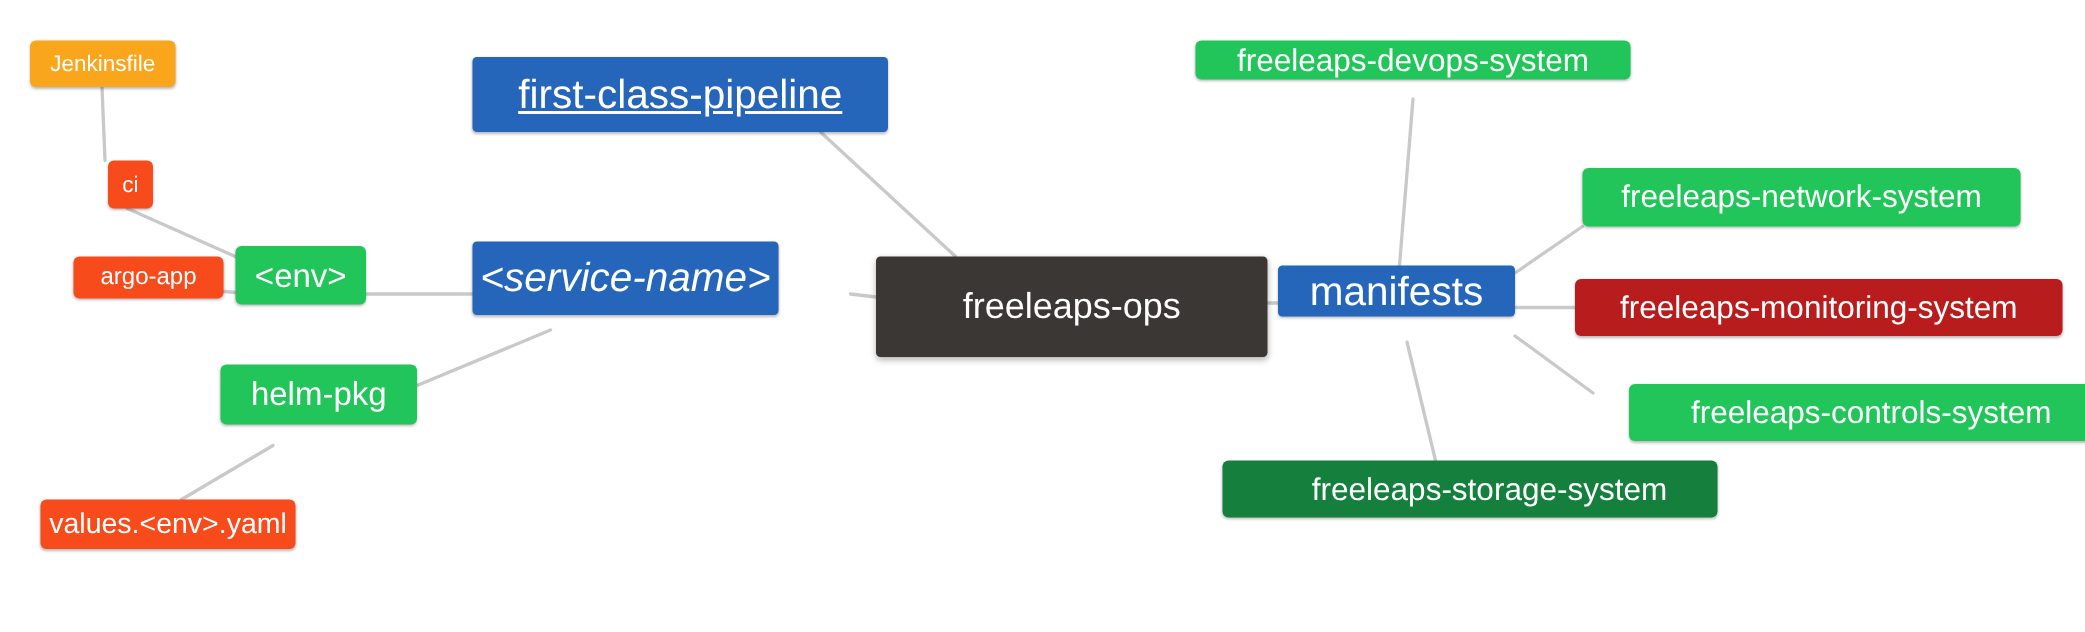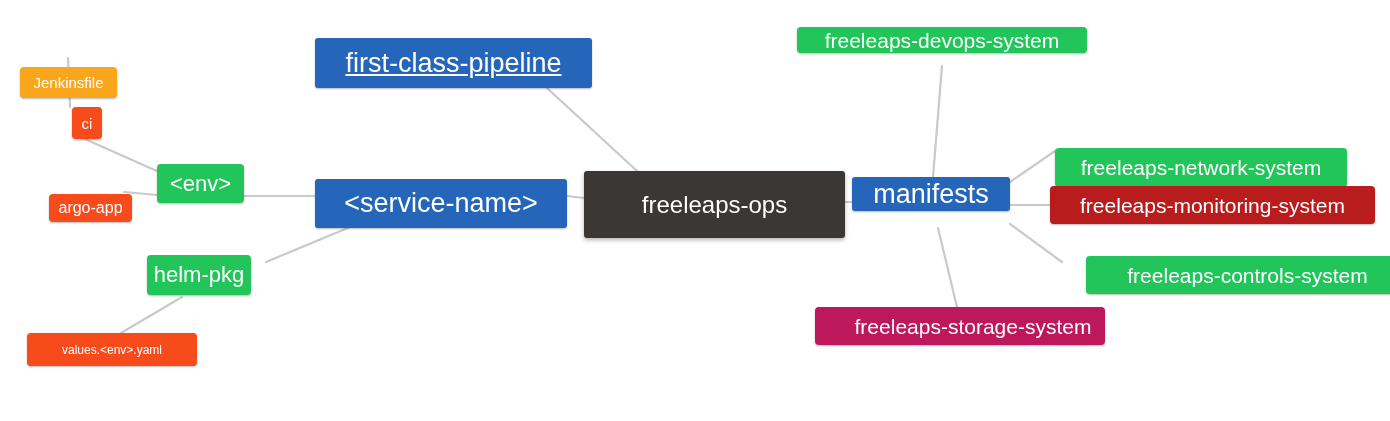--- a/index.html
+++ b/index.html
@@ -40,21 +40,21 @@
     text-align: center;
     padding: 0 10px;
   }
   .node.root {
     background: #3b3734;
     border-radius: 3px;
     box-shadow: 0 2px 4px rgba(0,0,0,0.30);
   }
   .node.blue   { background: #2565ba; border-radius: 3px; }
   .node.green  { background: #22c55a; }
-  .node.orange { background: #faa61c; margin-top: 40px; }
+  .node.orange { background: #faa61c; }
   .node.red    { background: #f74b1c; margin-left: 17px; }
 </style>
 </head>
 <body>
 
 <div id="canvas">
   <svg id="edges" width="1390" height="421" viewBox="0 0 1390 421">
       <line x1="547" y1="88" x2="637" y2="171" stroke="#c9c9c9" stroke-width="2.2" stroke-linecap="round"></line>
       <line x1="567" y1="196" x2="584" y2="198" stroke="#c9c9c9" stroke-width="2.2" stroke-linecap="round"></line>
       <line x1="845" y1="202" x2="852" y2="202" stroke="#c9c9c9" stroke-width="2.2" stroke-linecap="round"></line>
@@ -66,27 +66,27 @@
       <line x1="121" y1="333" x2="182" y2="297" stroke="#c9c9c9" stroke-width="2.2" stroke-linecap="round"></line>
       <line x1="942" y1="66" x2="933" y2="177" stroke="#c9c9c9" stroke-width="2.2" stroke-linecap="round"></line>
       <line x1="1010" y1="182" x2="1055" y2="151" stroke="#c9c9c9" stroke-width="2.2" stroke-linecap="round"></line>
       <line x1="1010" y1="205" x2="1050" y2="205" stroke="#c9c9c9" stroke-width="2.2" stroke-linecap="round"></line>
       <line x1="1010" y1="224" x2="1062" y2="262" stroke="#c9c9c9" stroke-width="2.2" stroke-linecap="round"></line>
       <line x1="938" y1="228" x2="957" y2="307" stroke="#c9c9c9" stroke-width="2.2" stroke-linecap="round"></line>
     </svg>
   <div id="node-layer">
       <div class="node root" style="left: 584px; top: 171px; width: 261px; height: 67px; font-size: 24px; background: rgb(59, 55, 52);">freeleaps-ops</div>
       <div class="node blue" style="left: 315px; top: 38px; width: 277px; height: 50px; font-size: 27px; background: rgb(37, 101, 186); text-decoration: underline;">first-class-pipeline</div>
-      <div class="node blue" style="left: 315px; top: 179px; width: 252px; height: 49px; font-size: 27px; background: rgb(37, 101, 186);">&lt;service-name&gt;</div>
+      <div class="node blue" style="left: 315px; top: 161px; width: 204px; height: 49px; font-size: 27px; background: rgb(37, 101, 186); font-style: italic;">&lt;service-name&gt;</div>
       <div class="node blue" style="left: 852px; top: 177px; width: 158px; height: 34px; font-size: 27px; background: rgb(37, 101, 186);">manifests</div>
       <div class="node green" style="left: 157px; top: 164px; width: 87px; height: 39px; font-size: 22px; background: rgb(34, 197, 90);">&lt;env&gt;</div>
-      <div class="node green" style="left: 147px; top: 255px; width: 104px; height: 40px; font-size: 22px; background: rgb(34, 197, 90);">helm-pkg</div>
+      <div class="node green" style="left: 147px; top: 243px; width: 131px; height: 40px; font-size: 22px; background: rgb(34, 197, 90);">helm-pkg</div>
       <div class="node red" style="left: 55px; top: 107px; width: 30px; height: 32px; font-size: 15px; background: rgb(247, 75, 28);">ci</div>
       <div class="node orange" style="left: 20px; top: 27px; width: 97px; height: 31px; font-size: 15px; background: rgb(250, 166, 28);">Jenkinsfile</div>
-      <div class="node red" style="left: 32px; top: 194px; width: 83px; height: 28px; font-size: 16px; background: rgb(247, 75, 28);">argo-app</div>
-      <div class="node red" style="left: 10px; top: 333px; width: 170px; height: 33px; font-size: 12px; background: rgb(247, 75, 28);">values.&lt;env&gt;.yaml</div>
+      <div class="node red" style="left: 32px; top: 171px; width: 100px; height: 28px; font-size: 16px; background: rgb(247, 75, 28);">argo-app</div>
+      <div class="node red" style="left: 10px; top: 333px; width: 170px; height: 33px; font-size: 19px; background: rgb(247, 75, 28);">values.&lt;env&gt;.yaml</div>
       <div class="node green" style="left: 797px; top: 27px; width: 290px; height: 26px; font-size: 21px; background: rgb(34, 197, 90);">freeleaps-devops-system</div>
-      <div class="node green" style="left: 1055px; top: 112px; width: 292px; height: 39px; font-size: 21px; background: rgb(34, 197, 90); margin-top: 36px;">freeleaps-network-system</div>
+      <div class="node green" style="left: 1055px; top: 112px; width: 292px; height: 39px; font-size: 21px; background: rgb(34, 197, 90);">freeleaps-network-system</div>
       <div class="node green" style="left: 1050px; top: 186px; width: 325px; height: 38px; font-size: 21px; background: #b91c1c;">freeleaps-monitoring-system</div>
       <div class="node green" style="left: 1062px; top: 256px; width: 323px; height: 38px; font-size: 21px; background: rgb(34, 197, 90); margin-left: 24px;">freeleaps-controls-system</div>
-      <div class="node green" style="left: 815px; top: 307px; width: 290px; height: 38px; font-size: 21px; background: #be185d; padding-left: 36px;">freeleaps-storage-system</div>
+      <div class="node green" style="left: 815px; top: 307px; width: 330px; height: 38px; font-size: 21px; background: #15803d; padding-left: 36px;">freeleaps-storage-system</div>
     </div>
 </div>
 
 </body></html>

